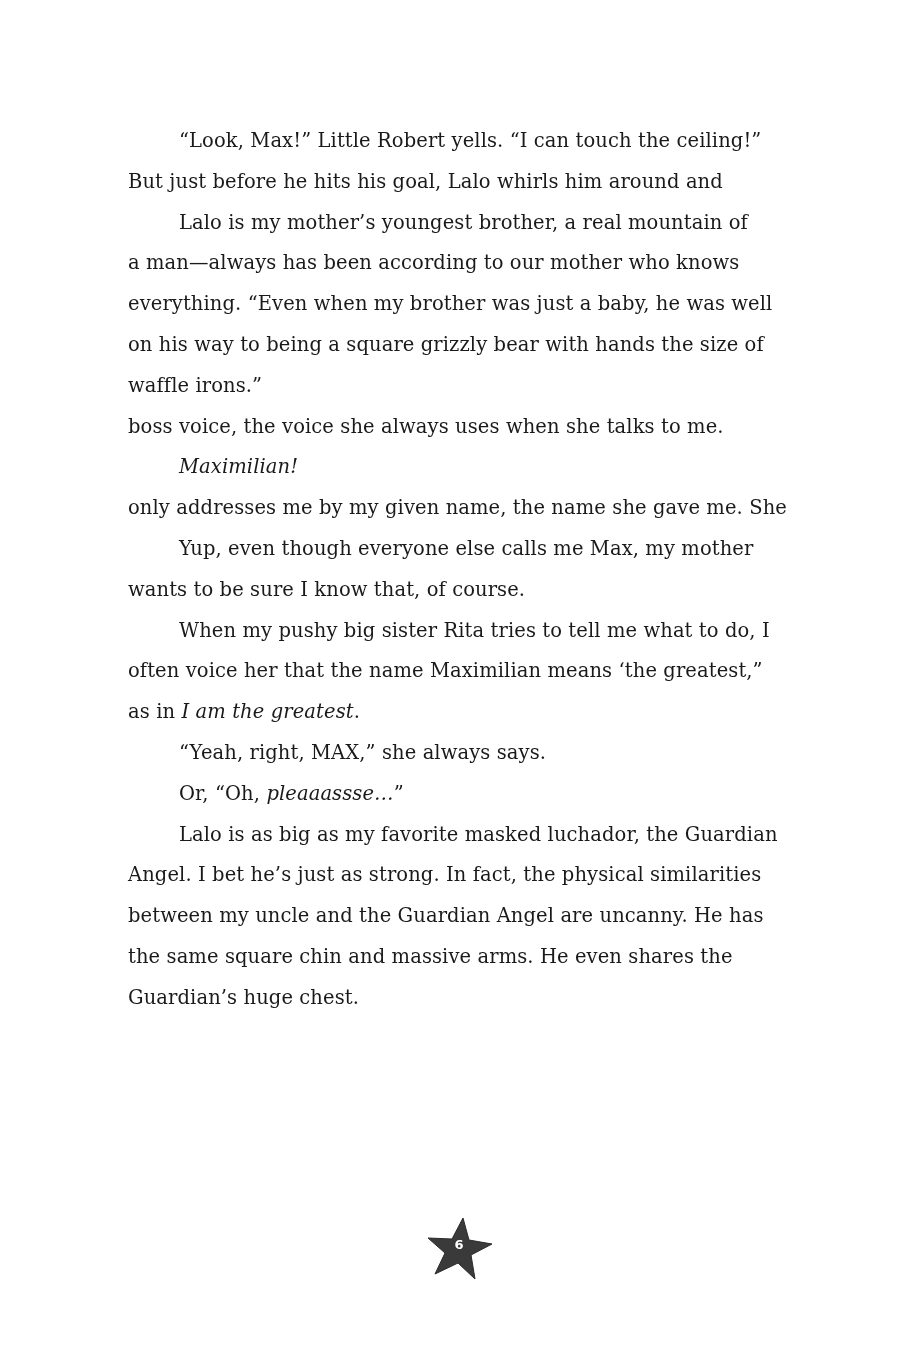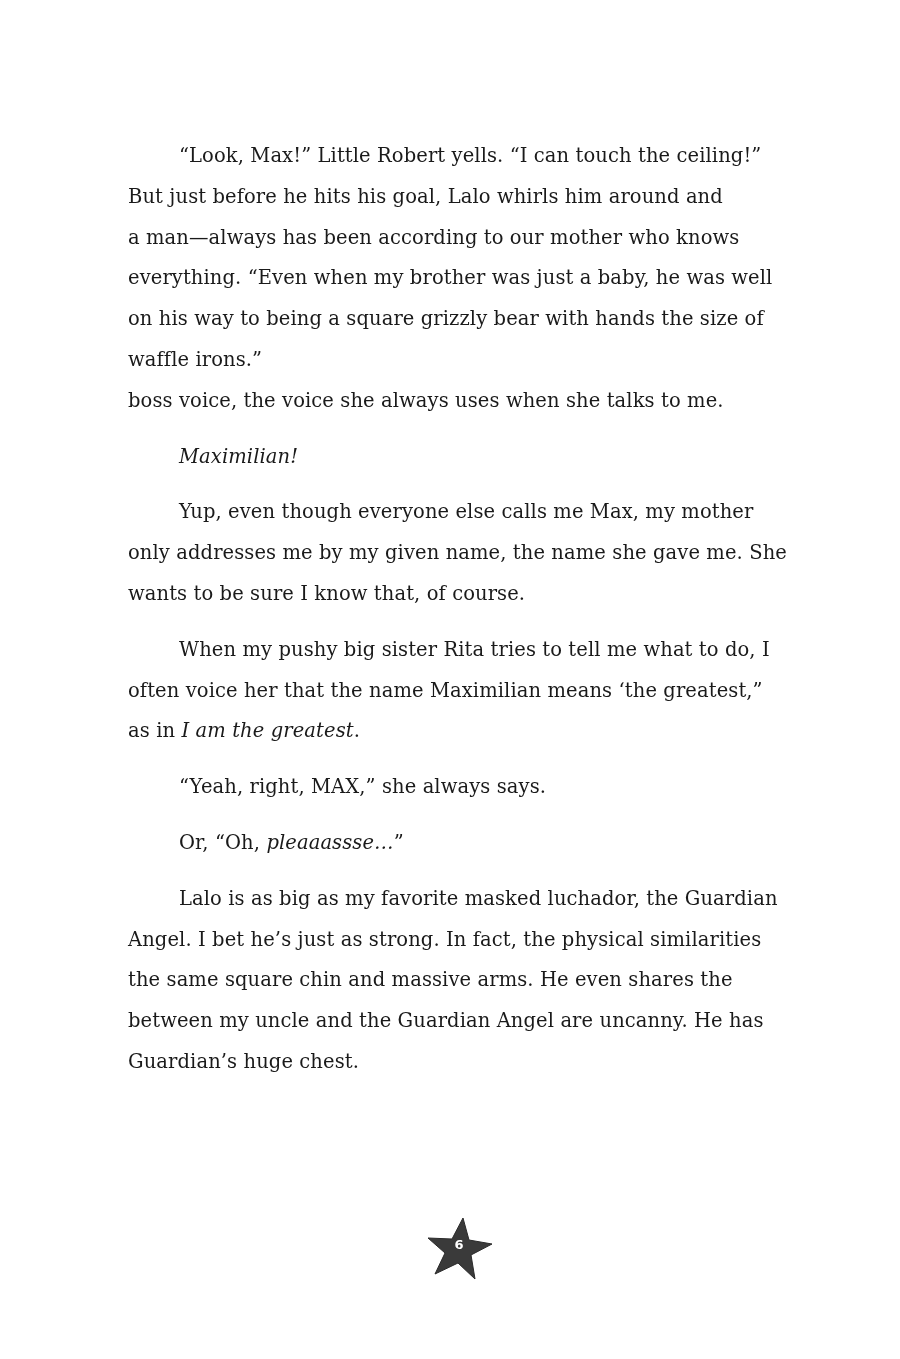--- a/index.html
+++ b/index.html
@@ -21,21 +21,21 @@
     top: 121px;
     width: 640px;
   }
   .line {
     font-size: 19.5px;
     line-height: 40.8px;
     height: 40.8px;
     white-space: nowrap;
     letter-spacing: 0.1px;
   }
-  .indent { padding-left: 51px; margin-top: 15px; }
+  .indent { padding-left: 51px; }
   em { font-style: italic; text-align: center; }
   .page-number {
     position: absolute;
     left: 424px;
     top: 1216px;
     width: 70px;
     height: 66px;
   }
   .page-number svg { display: block; }
   .page-number-label {
@@ -49,38 +49,39 @@
     font-size: 13px;
     font-weight: bold;
   }
 </style>
 </head>
 <body>
 
 <div class="page-body" id="page-body">
     <div class="line indent"><span>“Look, Max!” Little Robert yells. “I can touch the ceiling!”</span></div>
     <div class="line"><span>But just before he hits his goal, Lalo whirls him around and</span></div>
+    <div class="line indent"><span>Lalo is my mother’s youngest brother, a real mountain of</span></div>
     <div class="line"><span>a man—always has been according to our mother who knows</span></div>
     <div class="line"><span>everything. “Even when my brother was just a baby, he was well</span></div>
     <div class="line"><span>on his way to being a square grizzly bear with hands the size of</span></div>
     <div class="line"><span>waffle irons.”</span></div>
     <div class="line"><span>boss voice, the voice she always uses when she talks to me.</span></div>
     <div class="line indent"><em>Maximilian!</em></div>
+    <div class="line"><span>only addresses me by my given name, the name she gave me. She</span></div>
     <div class="line indent"><span>Yup, even though everyone else calls me Max, my mother</span></div>
-    <div class="line"><span>only addresses me by my given name, the name she gave me. She</span></div>
     <div class="line"><span>wants to be sure I know that, of course.</span></div>
     <div class="line indent"><span>When my pushy big sister Rita tries to tell me what to do, I</span></div>
     <div class="line"><span>often voice her that the name Maximilian means ‘the greatest,”</span></div>
     <div class="line"><span>as in </span><em>I am the greatest</em><span>.</span></div>
     <div class="line indent"><span>“Yeah, right, MAX,” she always says.</span></div>
     <div class="line indent"><span>Or, “Oh, </span><em>pleaaassse…</em><span>”</span></div>
     <div class="line indent"><span>Lalo is as big as my favorite masked luchador, the Guardian</span></div>
     <div class="line"><span>Angel. I bet he’s just as strong. In fact, the physical similarities</span></div>
+    <div class="line"><span>between my uncle and the Guardian Angel are uncanny. He has</span></div>
     <div class="line"><span>the same square chin and massive arms. He even shares the</span></div>
-    <div class="line"><span>between my uncle and the Guardian Angel are uncanny. He has</span></div>
     <div class="line"><span>Guardian’s huge chest.</span></div>
   </div>
 
 <div class="page-number">
   <svg width="70" height="66" viewBox="0 0 70 66">
     <polygon points="39,2 45,24 68,28 47,39 51,63 34,47 11,58 21,37 4,22 28,23" fill="#3a3a3a" stroke="#2a2a2a" stroke-width="1"></polygon>
   </svg>
   <div class="page-number-label">6</div>
 </div>
 

